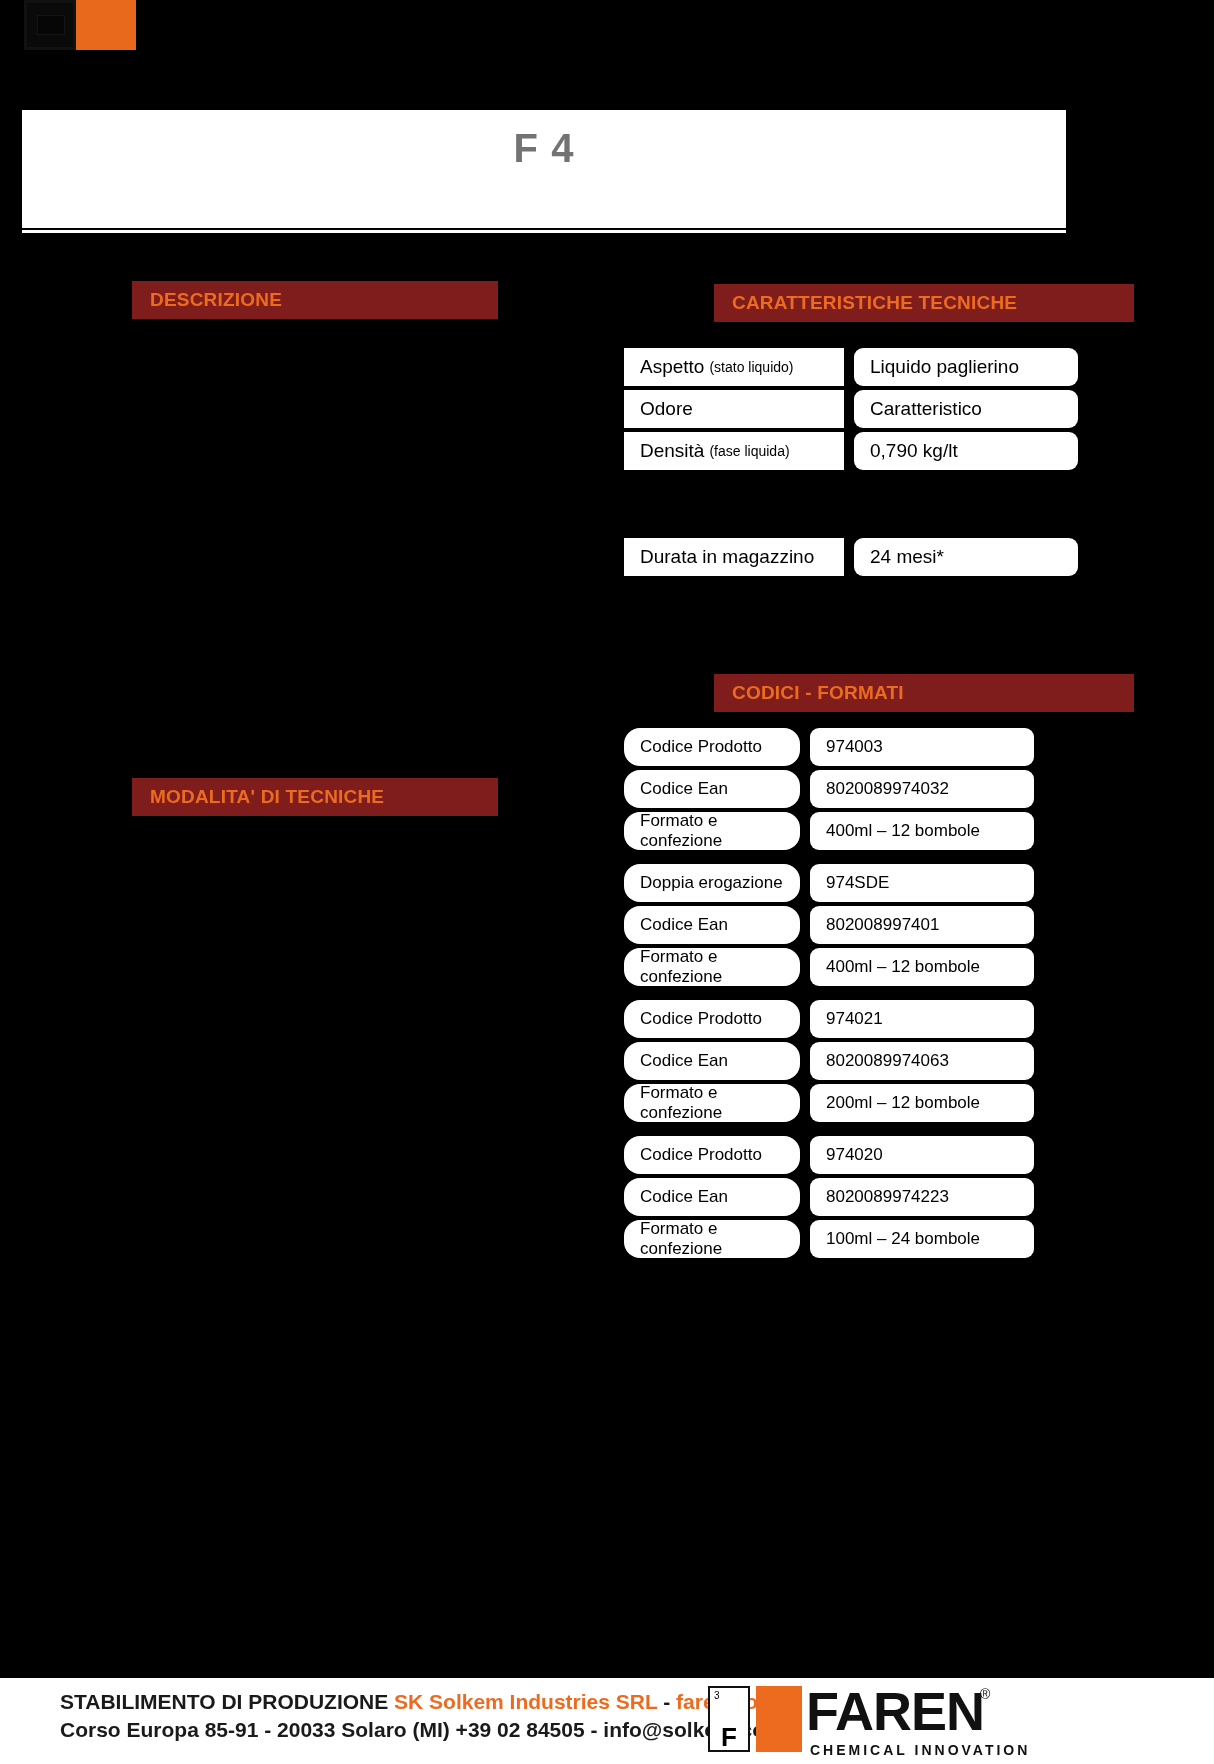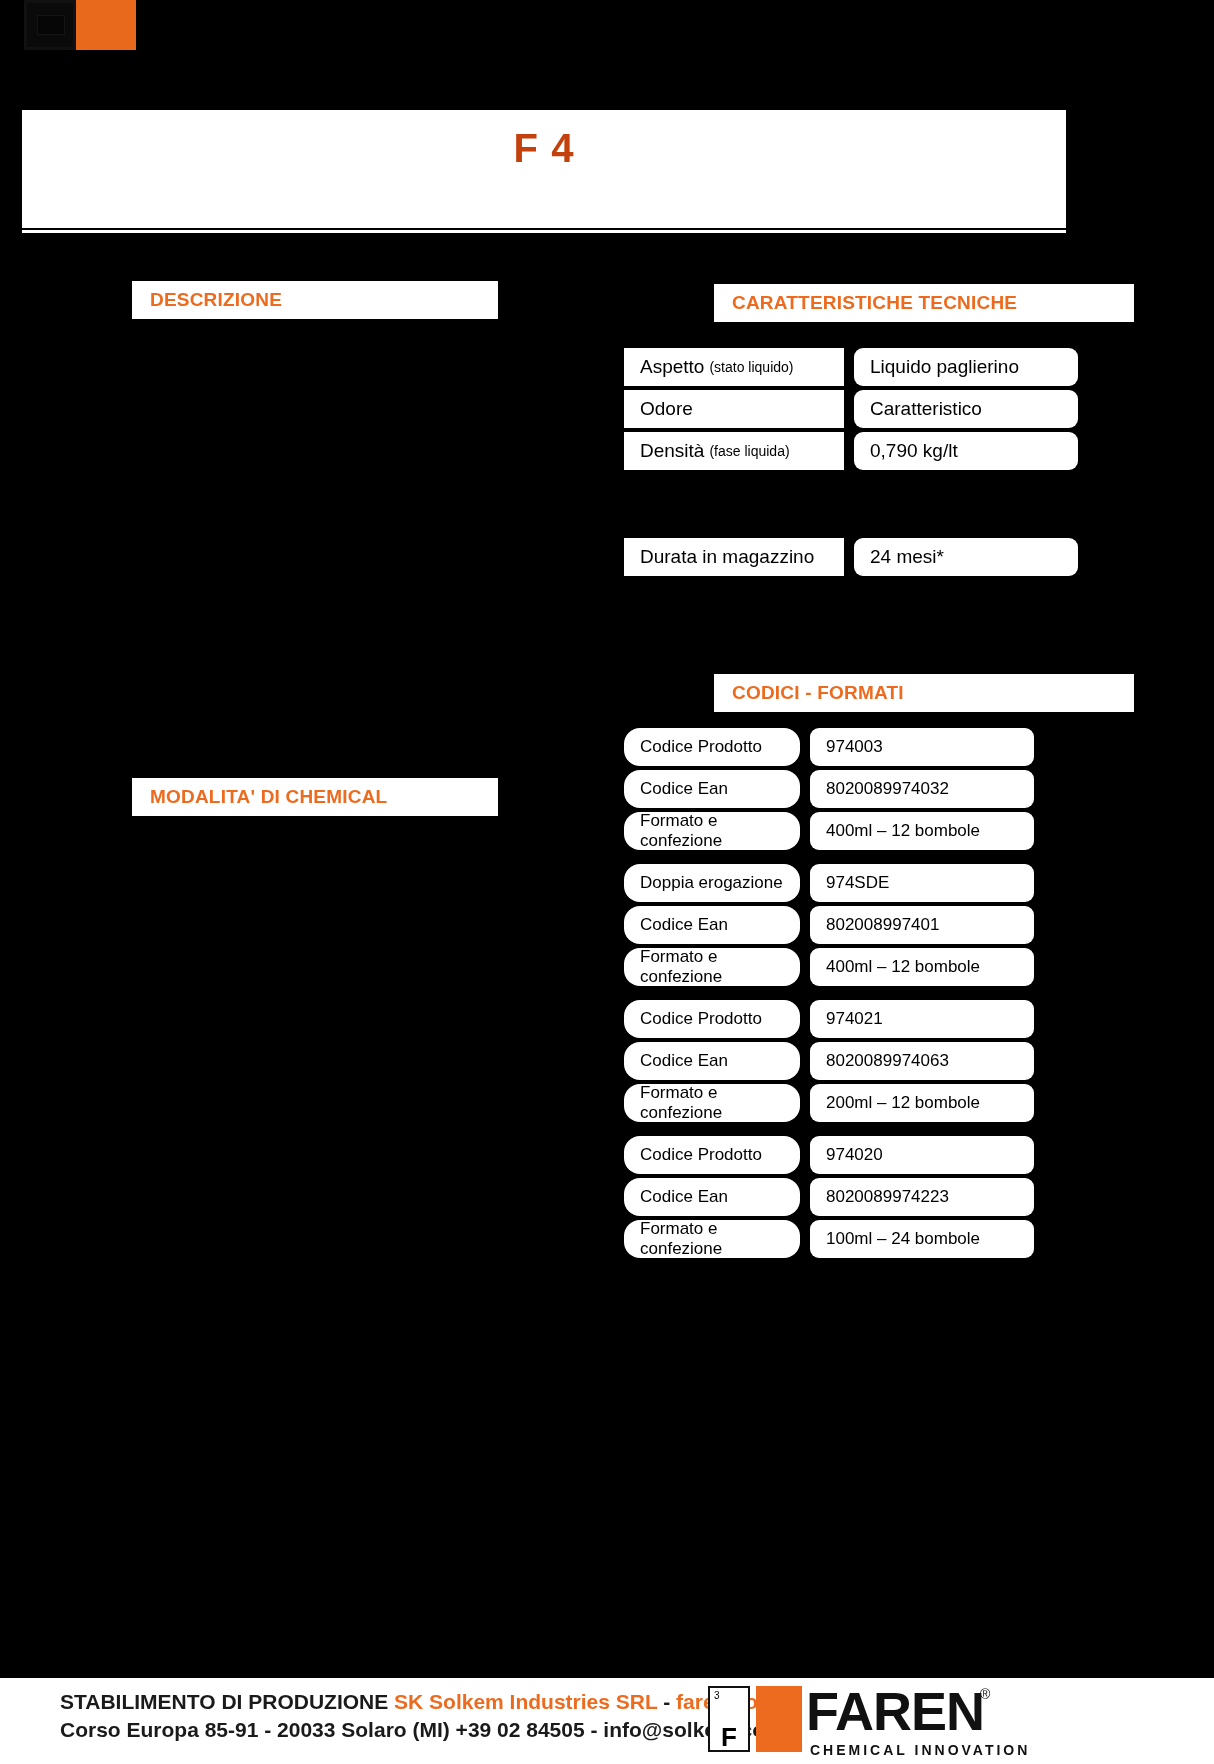--- a/index.html
+++ b/index.html
@@ -8,27 +8,27 @@
 
   .logo-box{position:absolute;left:24px;top:0;width:52px;height:50px;
             background:#0a0a0a;border:3px solid #111;box-sizing:border-box;}
   .logo-inner{position:absolute;left:10px;top:12px;width:28px;height:20px;
               background:#060606;border:1px solid #141414;box-sizing:border-box;}
   .logo-orange{position:absolute;left:76px;top:0;width:60px;height:50px;
                background:#E8691C;}
 
   .header-band{position:absolute;left:22px;top:110px;width:1044px;height:118px;
                background:#fff;box-sizing:border-box;}
-  .header-title{text-align:center;font-size:40px;font-weight:bold;color:#c2410c;
+  .header-title{text-align:center;font-size:40px;font-weight:bold;color:#737373;
                 letter-spacing:1px;margin-top:18px;line-height:1;}
   .header-sub{text-align:center;font-size:29px;color:#000;margin-top:12px;
               line-height:1;letter-spacing:.3px;}
   .header-rule{position:absolute;left:22px;top:230px;width:1044px;height:3px;background:#fff;}
 
-  .sec-head{position:absolute;background:#ffffff;height:38px;display:flex;
+  .sec-head{position:absolute;background:#7f1d1d;height:38px;display:flex;
             align-items:center;box-sizing:border-box;}
   .sec-head span{color:#ED6B1F;font-weight:bold;font-size:19px;letter-spacing:.2px;}
 
   .sh-descrizione{left:132px;top:281px;width:366px;padding-left:18px;}
   .sh-modalita{left:132px;top:778px;width:366px;padding-left:18px;}
   .sh-caratt{left:714px;top:284px;width:420px;padding-left:18px;}
   .sh-codici{left:714px;top:674px;width:420px;padding-left:18px;}
 
   .tbl{position:absolute;}
   .row{display:flex;margin-bottom:4px;padding-left:16px;}
@@ -78,21 +78,21 @@
 <div class="header-band">
   <div class="header-title">F 4</div>
 </div>
 <div class="header-rule"></div>
 
 <div class="sec-head sh-descrizione">
   <span>DESCRIZIONE</span>
 </div>
 
 <div class="sec-head sh-modalita">
-  <span>MODALITA' DI CHEMICAL</span>
+  <span>MODALITA' DI TECNICHE</span>
 </div>
 
 <div class="sec-head sh-caratt">
   <span>CARATTERISTICHE TECNICHE</span>
 </div>
 
 <div class="sec-head sh-codici">
   <span>CODICI - FORMATI</span>
 </div>
 

